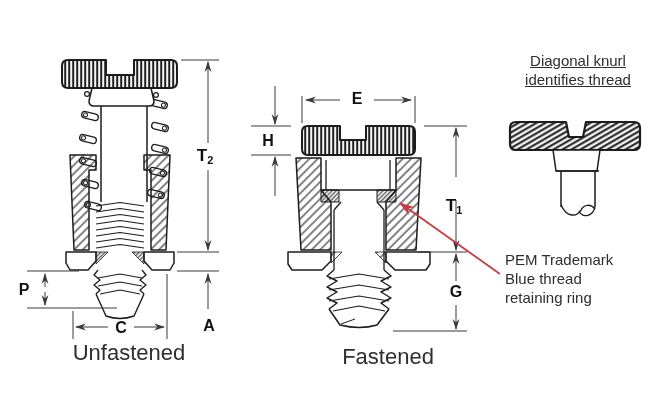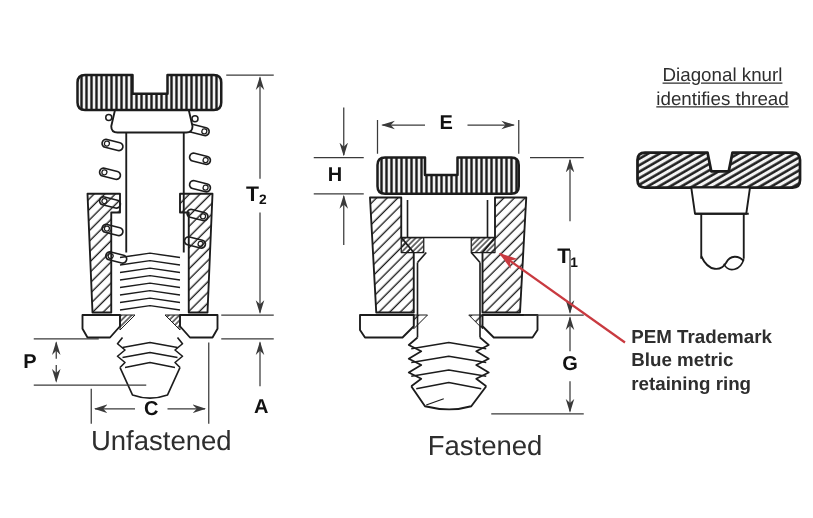--- a/index.html
+++ b/index.html
@@ -219,19 +219,19 @@
 <div class="lbl" style="left:456px;top:292px;">G</div>
 
 <div class="caption" style="left:129px;top:340px;">Unfastened</div>
 <div class="caption" style="left:357px;top:344px;margin-left:31px;">Fastened</div>
 
 <div class="note note-center" style="left:578px;top:51px;">
   <div>Diagonal knurl</div>
   <div>identifies thread</div>
 </div>
 
-<div class="note" style="left:505px;top:260px;font-weight:bold;">
+<div class="note" style="left:505px;top:250px;">
   <div>PEM Trademark</div>
-  <div>Blue metric</div>
+  <div>Blue thread</div>
   <div>retaining ring</div>
 </div>
 
 </div>
 
 </body></html>

